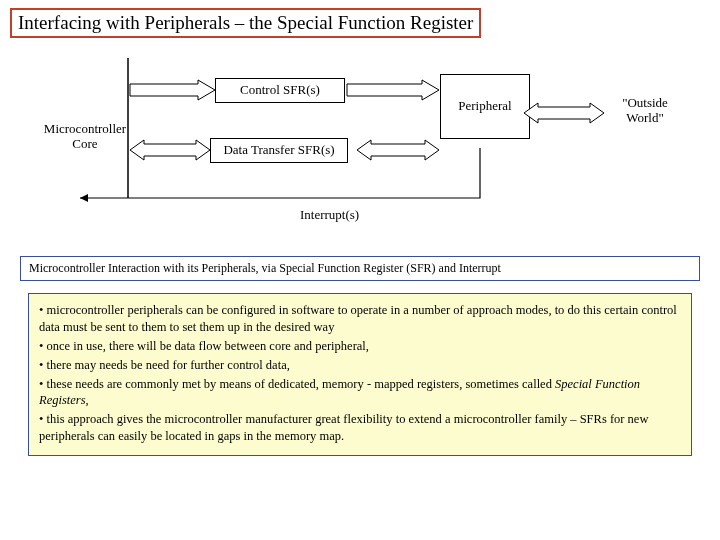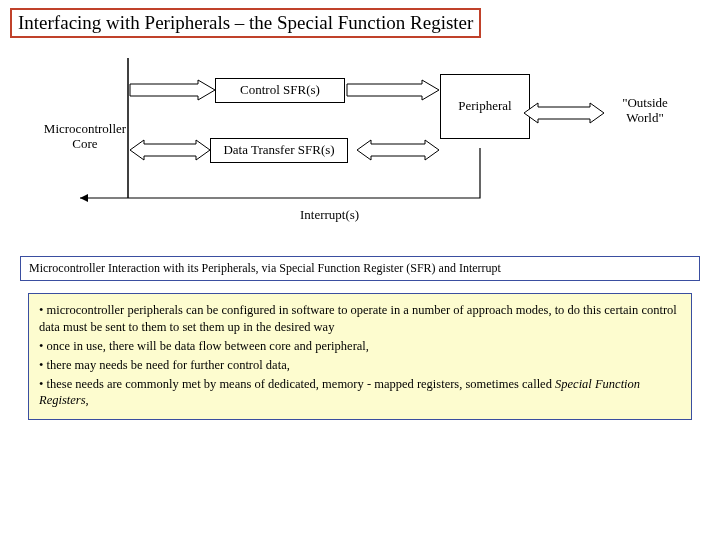--- a/index.html
+++ b/index.html
@@ -130,16 +130,17 @@
 <div class="caption-box">
   <span>Microcontroller Interaction with its Peripherals, via Special Function Register (SFR) and Interrupt</span>
 </div>
 
 
 <div class="notes-box">
   <div class="item">• <span>microcontroller peripherals can be configured in software to operate in a number of approach modes, to do this certain control data must be sent to them to set them up in the desired way</span></div>
   <div class="item">• <span>once in use, there will be data flow between core and peripheral,</span></div>
   <div class="item">• <span>there may needs be need for further control data,</span></div>
   <div class="item">• <span>these needs are commonly met by means of dedicated, memory - mapped registers, sometimes called </span><span class="em">Special Function Registers</span>,</div>
+  <div class="item">• <span>this approach gives the microcontroller manufacturer great flexibility to extend a microcontroller family – SFRs for new peripherals can easily be located in gaps in the memory map.</span></div>
 </div>
 
 
 
 
 </body></html>

